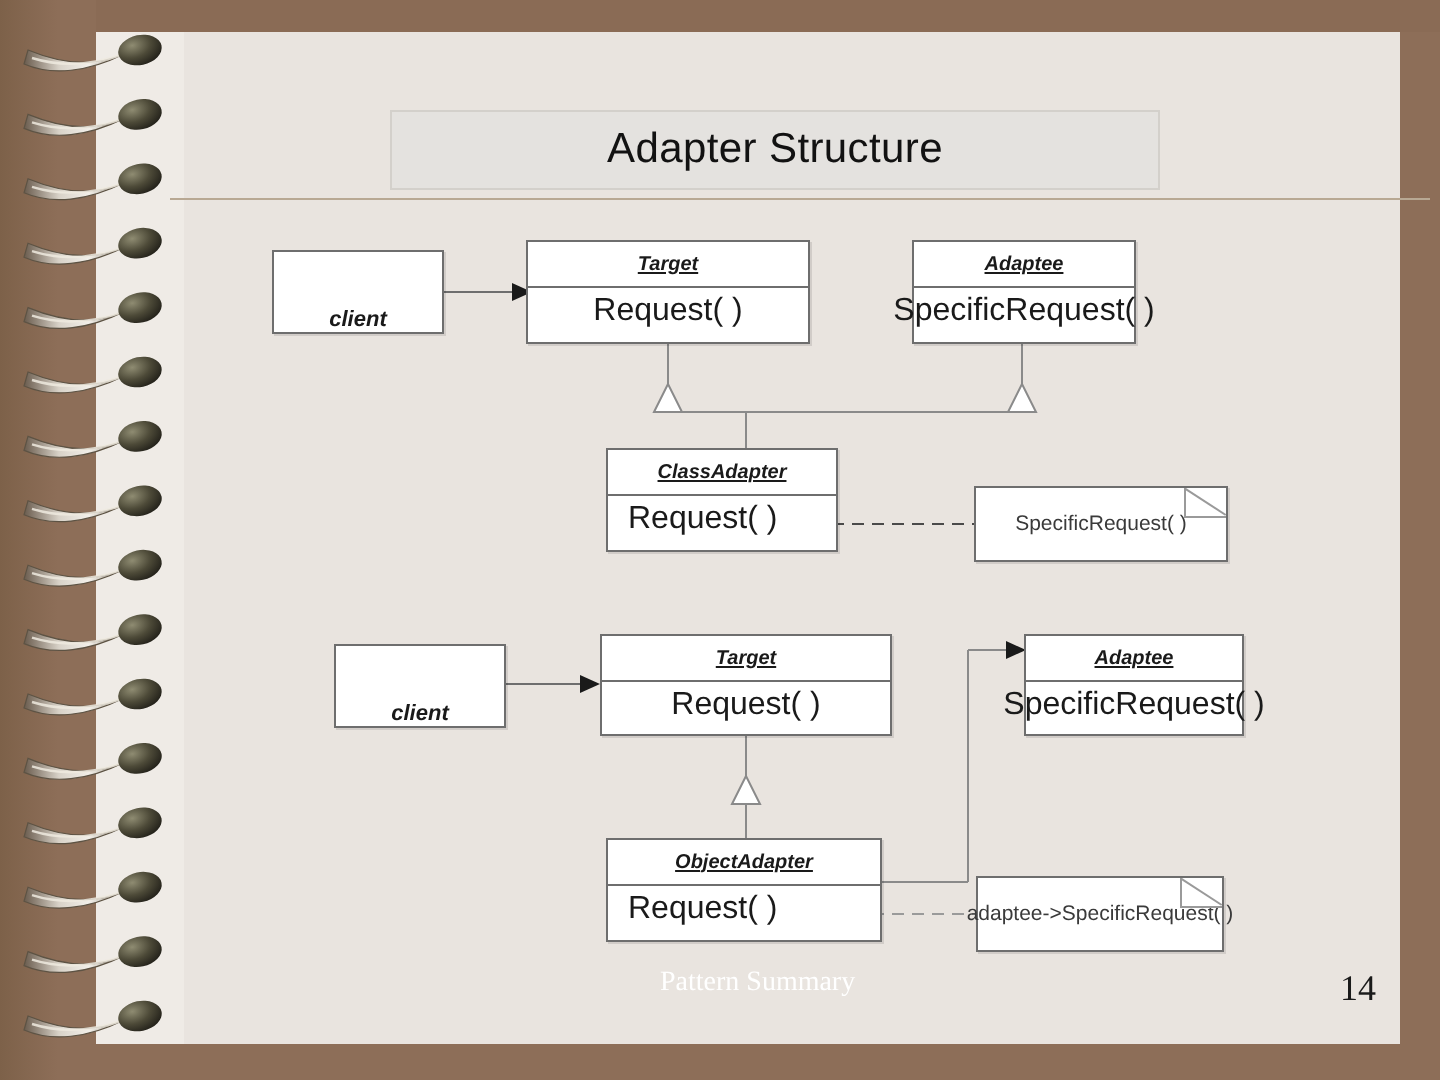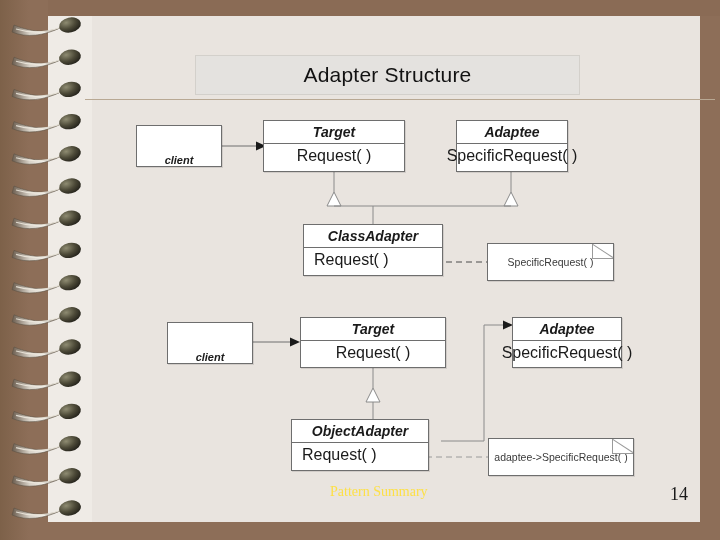--- a/index.html
+++ b/index.html
@@ -69,23 +69,24 @@
     background: #ffffff;
     border: 1px solid #6e6e6e;
     box-sizing: border-box;
     box-shadow: 1px 1px 0 rgba(0,0,0,0.10);
   }
   .uml-name {
     height: 22px;
     display: flex; align-items: center; justify-content: center;
     font-style: italic;
     font-weight: bold;
-    font-size: 14px;
+    font-size: 10px;
     color: #1a1a1a;
     white-space: nowrap;
+    text-decoration: underline;
   }
   .uml-divider {
     height: 1px; background: #6e6e6e;
   }
   .uml-ops {
     height: 24px;
     display: flex; align-items: center;
     padding-left: 10px;
     font-size: 16px;
     color: #1a1a1a;
@@ -131,21 +132,21 @@
     background: #9a9a9a;
     transform: rotate(33deg);
     transform-origin: left top;
   }
   
   #footer-text {
     position: absolute;
     left: 330px; top: 484px;
     font-family: "Liberation Serif", serif;
     font-size: 14px;
-    color: #fde047;
+    color: #ffffff;
   }
   #footer-page {
     position: absolute;
     left: 670px; top: 484px;
     font-family: "Liberation Serif", serif;
     font-size: 18px;
     color: #1a1a1a;
   }
   
   #spiral { position: absolute; left: 0; top: 0; width: 110px; height: 540px; }
@@ -210,21 +211,21 @@
     <div class="uml-divider"></div>
     <div class="uml-ops center">Request( )</div>
   </div>
 
   <div class="uml-box" style="left:456px; top:120px; width:112px; height:52px;">
     <div class="uml-name">Adaptee</div>
     <div class="uml-divider"></div>
     <div class="uml-ops center">SpecificRequest( )</div>
   </div>
 
-  <div class="uml-box" style="left:303px; top:224px; width:140px; height:52px;">
+  <div class="uml-box" style="left:303px; top:224px; width:116px; height:52px;">
     <div class="uml-name">ClassAdapter</div>
     <div class="uml-divider"></div>
     <div class="uml-ops">Request( )</div>
   </div>
 
   <div class="note-box" style="left:487px; top:243px; width:127px; height:38px;">
     <span>SpecificRequest( )</span>
     <span class="note-fold"></span>
   </div>
 
@@ -237,27 +238,27 @@
     <div class="uml-divider"></div>
     <div class="uml-ops center">Request( )</div>
   </div>
 
   <div class="uml-box" style="left:512px; top:317px; width:110px; height:51px;">
     <div class="uml-name">Adaptee</div>
     <div class="uml-divider"></div>
     <div class="uml-ops center">SpecificRequest( )</div>
   </div>
 
-  <div class="uml-box" style="left:291px; top:419px; width:138px; height:52px;">
+  <div class="uml-box" style="left:303px; top:419px; width:138px; height:52px;">
     <div class="uml-name">ObjectAdapter</div>
     <div class="uml-divider"></div>
     <div class="uml-ops">Request( )</div>
   </div>
 
-  <div class="note-box" style="left:488px; top:438px; width:146px; height:38px;">
+  <div class="note-box" style="left:488px; top:438px; width:124px; height:38px;">
     <span>adaptee-&gt;SpecificRequest( )</span>
     <span class="note-fold"></span>
   </div>
 
   <div id="footer-text">Pattern Summary</div>
   <div id="footer-page">14</div>
 
   <svg id="spiral" viewBox="0 0 110 540">
     <defs>
       <linearGradient id="wireGrad" x1="0" y1="0" x2="1" y2="0">

